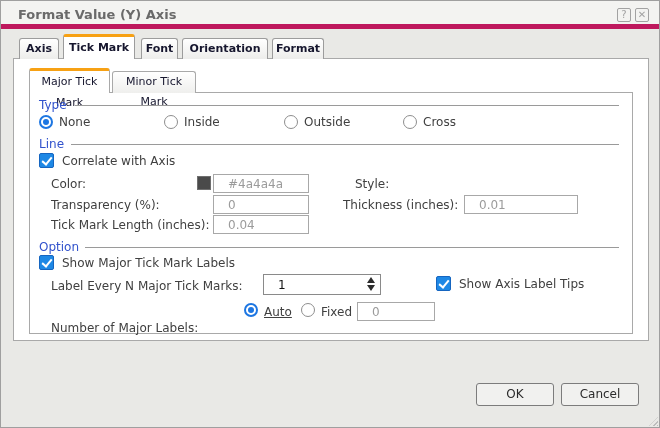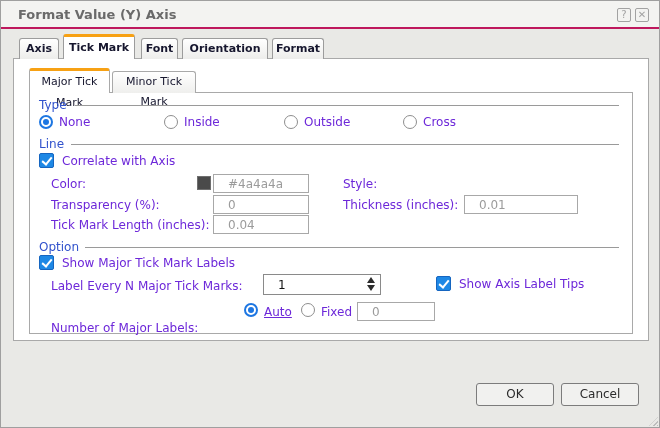--- a/index.html
+++ b/index.html
@@ -1,35 +1,35 @@
 <!DOCTYPE html>
 <html><head>
 <meta charset="utf-8">
 <style>
   html,body{margin:0;padding:0;background:#cfcfcf;}
   *{box-sizing:border-box;font-family:"DejaVu Sans","Liberation Sans",sans-serif;}
   .dialog{position:relative;width:660px;height:428px;background:#e9e9e6;border:1px solid #9f9f9f;overflow:hidden;}
   
-  .titlebar{position:absolute;left:0;top:0;width:658px;height:28px;background:#f3f3f1;border-bottom:2px solid #be185d;}
+  .titlebar{position:absolute;left:0;top:0;width:658px;height:28px;background:#f3f3f1;border-bottom:5px solid #be185d;}
   .title{position:absolute;left:17px;top:6px;font-size:13px;font-weight:bold;color:#6a6a6a;}
   .tb-btn{position:absolute;top:7px;width:14px;height:14px;border:1px solid #a2a2a2;border-radius:2px;color:#a2a2a2;font-size:10px;line-height:12px;text-align:center;background:#f3f3f1;cursor:default;}
   
   .tab{position:absolute;top:37px;height:21px;border:1px solid #9c9c9c;border-bottom:none;border-radius:3px 3px 0 0;background:linear-gradient(#ffffff,#ededeb);font-size:11px;font-weight:700;color:#16162e;text-align:center;line-height:19px;z-index:3;}
   .tab.active{top:33px;height:25px;background:#ffffff;border-top:3px solid #f7a114;line-height:21px;}
   
   .panel{position:absolute;left:12px;top:57px;width:636px;height:283px;background:#ffffff;border:1px solid #a9a9a9;z-index:1;}
   .subtab{position:absolute;border:1px solid #a9a9a9;border-bottom:none;border-radius:3px 3px 0 0;background:linear-gradient(#ffffff,#efefed);font-size:11px;color:#16162e;text-align:center;z-index:3;}
   .subtab.active{left:28px;top:67px;width:81px;height:25px;background:#fff;border-top:3px solid #f7a114;line-height:21px;}
   .subtab.inactive{left:111px;top:70px;width:84px;height:22px;line-height:20px;}
   .subpanel{position:absolute;left:28px;top:91px;width:604px;height:242px;background:#ffffff;border:1px solid #a9a9a9;z-index:2;}
   
   .legend{position:absolute;font-size:12px;color:#3152cc;z-index:4;}
   .rule{position:absolute;height:1px;background:#9a9a9a;z-index:4;}
   
-  .lbl{position:absolute;font-size:12px;color:#6d28d9;white-space:nowrap;z-index:4;}
+  .lbl{position:absolute;font-size:12px;color:#404040;white-space:nowrap;z-index:4;}
   
   .radio{position:absolute;width:14px;height:14px;border:1px solid #8e8e8e;border-radius:50%;background:#fff;z-index:4;}
   .radio.sel{border:2px solid #1d76e2;}
   .radio.sel::after{content:'';position:absolute;left:2px;top:2px;width:6px;height:6px;border-radius:50%;background:#1d76e2;}
   
   .checkbox{position:absolute;width:15px;height:15px;background:#1e88e5;border:1px solid #1565c0;border-radius:2px;z-index:4;}
   .checkbox::after{content:'';position:absolute;left:4px;top:1px;width:4px;height:8px;border:solid #fff;border-width:0 2px 2px 0;transform:rotate(40deg);}
   
   .field{position:absolute;border:1px solid #a8a8a8;background:#fff;font-size:12px;color:#9b9b9b;padding:1px 14px;z-index:4;outline:none;}
   .field.enabled{color:#111;border-color:#8a8a8a;}
@@ -80,21 +80,21 @@
 
   <div class="legend" style="left:38px;top:136px;">Line</div>
   <div class="rule" style="left:70px;top:143px;width:548px;"></div>
 
   <div class="checkbox" style="left:38px;top:152px;"></div>
   <div class="lbl" style="left:61px;top:153px;">Correlate with Axis</div>
 
   <div class="lbl" style="left:50px;top:176px;">Color:</div>
   <div class="swatch" style="left: 196px; top: 175px; background-color: rgb(74, 74, 74);"></div>
   <input class="field" style="left: 212px; top: 173px; width: 96px; height: 19px;" value="#4a4a4a">
-  <div class="lbl" style="left:342px;top:176px;text-align:center;">Style:</div>
+  <div class="lbl" style="left:354px;top:176px;text-align:center;">Style:</div>
 
   <div class="lbl" style="left:50px;top:197px;">Transparency (%):</div>
   <input class="field" style="left: 212px; top: 194px; width: 96px; height: 19px;" value="0">
   <div class="lbl" style="left:342px;top:197px;">Thickness (inches):</div>
   <input class="field" style="left: 463px; top: 194px; width: 114px; height: 19px;" value="0.01">
 
   <div class="lbl" style="left:50px;top:217px;">Tick Mark Length (inches):</div>
   <input class="field" style="left: 212px; top: 214px; width: 96px; height: 19px;" value="0.04">
 
   <div class="legend" style="left:38px;top:239px;">Option</div>

